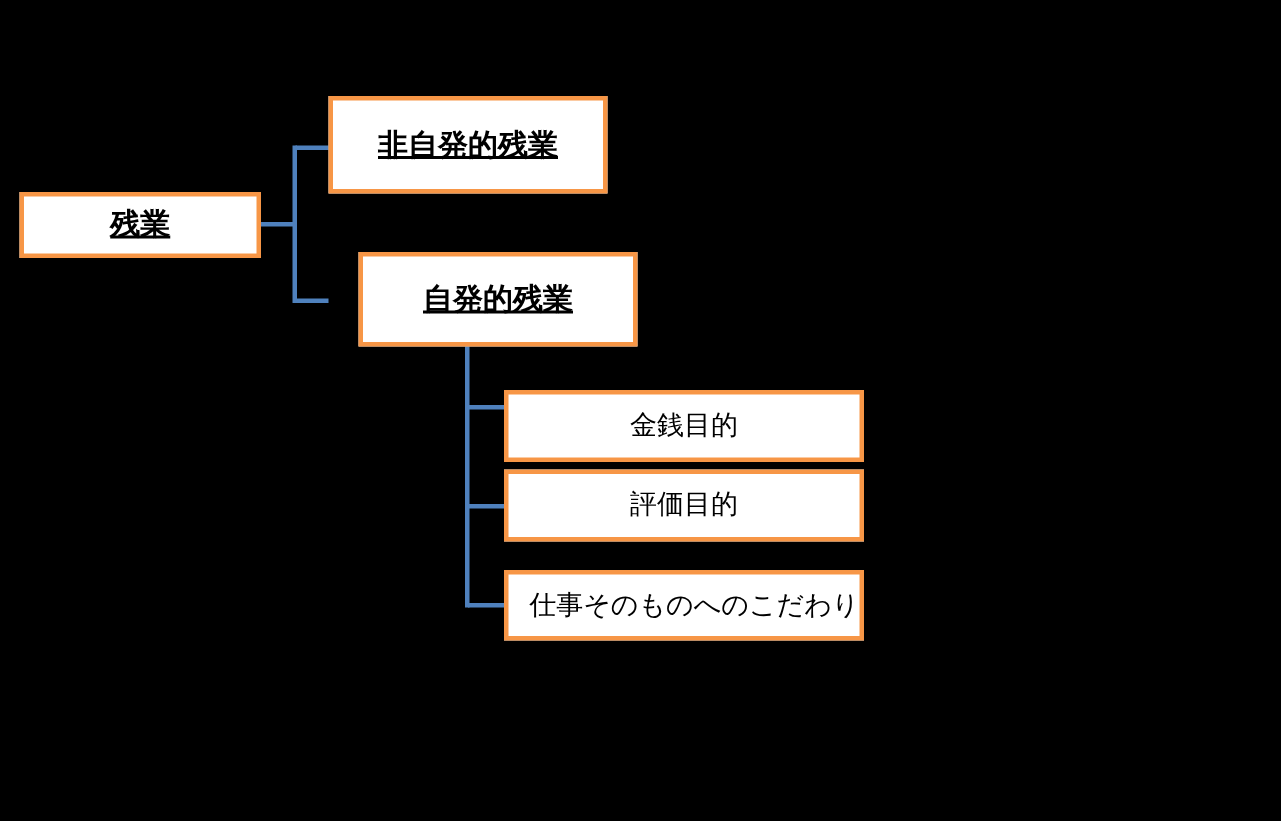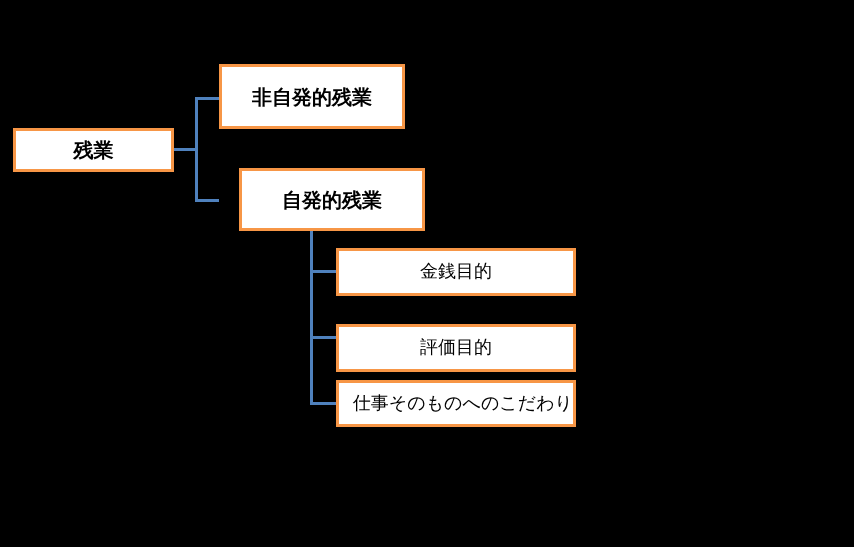--- a/index.html
+++ b/index.html
@@ -23,36 +23,37 @@
     display: flex;
     align-items: center;
     justify-content: center;
     text-align: center;
     line-height: 1.1;
     white-space: nowrap;
   }
   .node.lvl1, .node.lvl2 {
     font-weight: bold;
     font-size: 20px;
+    text-decoration: underline;
   }
   .node.lvl3 {
     font-weight: normal;
     font-size: 18px;
   }
   .connector {
     position: absolute;
     background: var(--connector, #4F81BD);
   }
 
   
   #node-root        { left: 13px;  top: 128px; width: 161px; height: 44px; }
   #node-involuntary { left: 219px; top: 64px;  width: 186px; height: 65px; }
   #node-voluntary   { left: 219px; top: 168px; width: 186px; height: 63px; margin-left: 20px; }
-  #node-money       { left: 336px; top: 248px; width: 240px; height: 48px; }
-  #node-evaluation  { left: 336px; top: 324px; width: 240px; height: 48px; }
+  #node-money       { left: 336px; top: 260px; width: 240px; height: 48px; }
+  #node-evaluation  { left: 336px; top: 313px; width: 240px; height: 48px; }
   #node-work        { left: 336px; top: 380px; width: 240px; height: 47px; justify-content: flex-end; }
 
   
   #conn-root-out      { left: 174px; top: 148px; width: 22px; height: 3px; }
   #conn-trunk-1       { left: 195px; top: 97px;  width: 3px;  height: 105px; }
   #conn-to-involuntary{ left: 197px; top: 97px;  width: 22px; height: 3px; }
   #conn-to-voluntary  { left: 197px; top: 199px; width: 22px; height: 3px; }
   #conn-trunk-2       { left: 310px; top: 231px; width: 3px;  height: 174px; }
   #conn-to-money      { left: 312px; top: 270px; width: 24px; height: 3px; }
   #conn-to-evaluation { left: 312px; top: 336px; width: 24px; height: 3px; }

